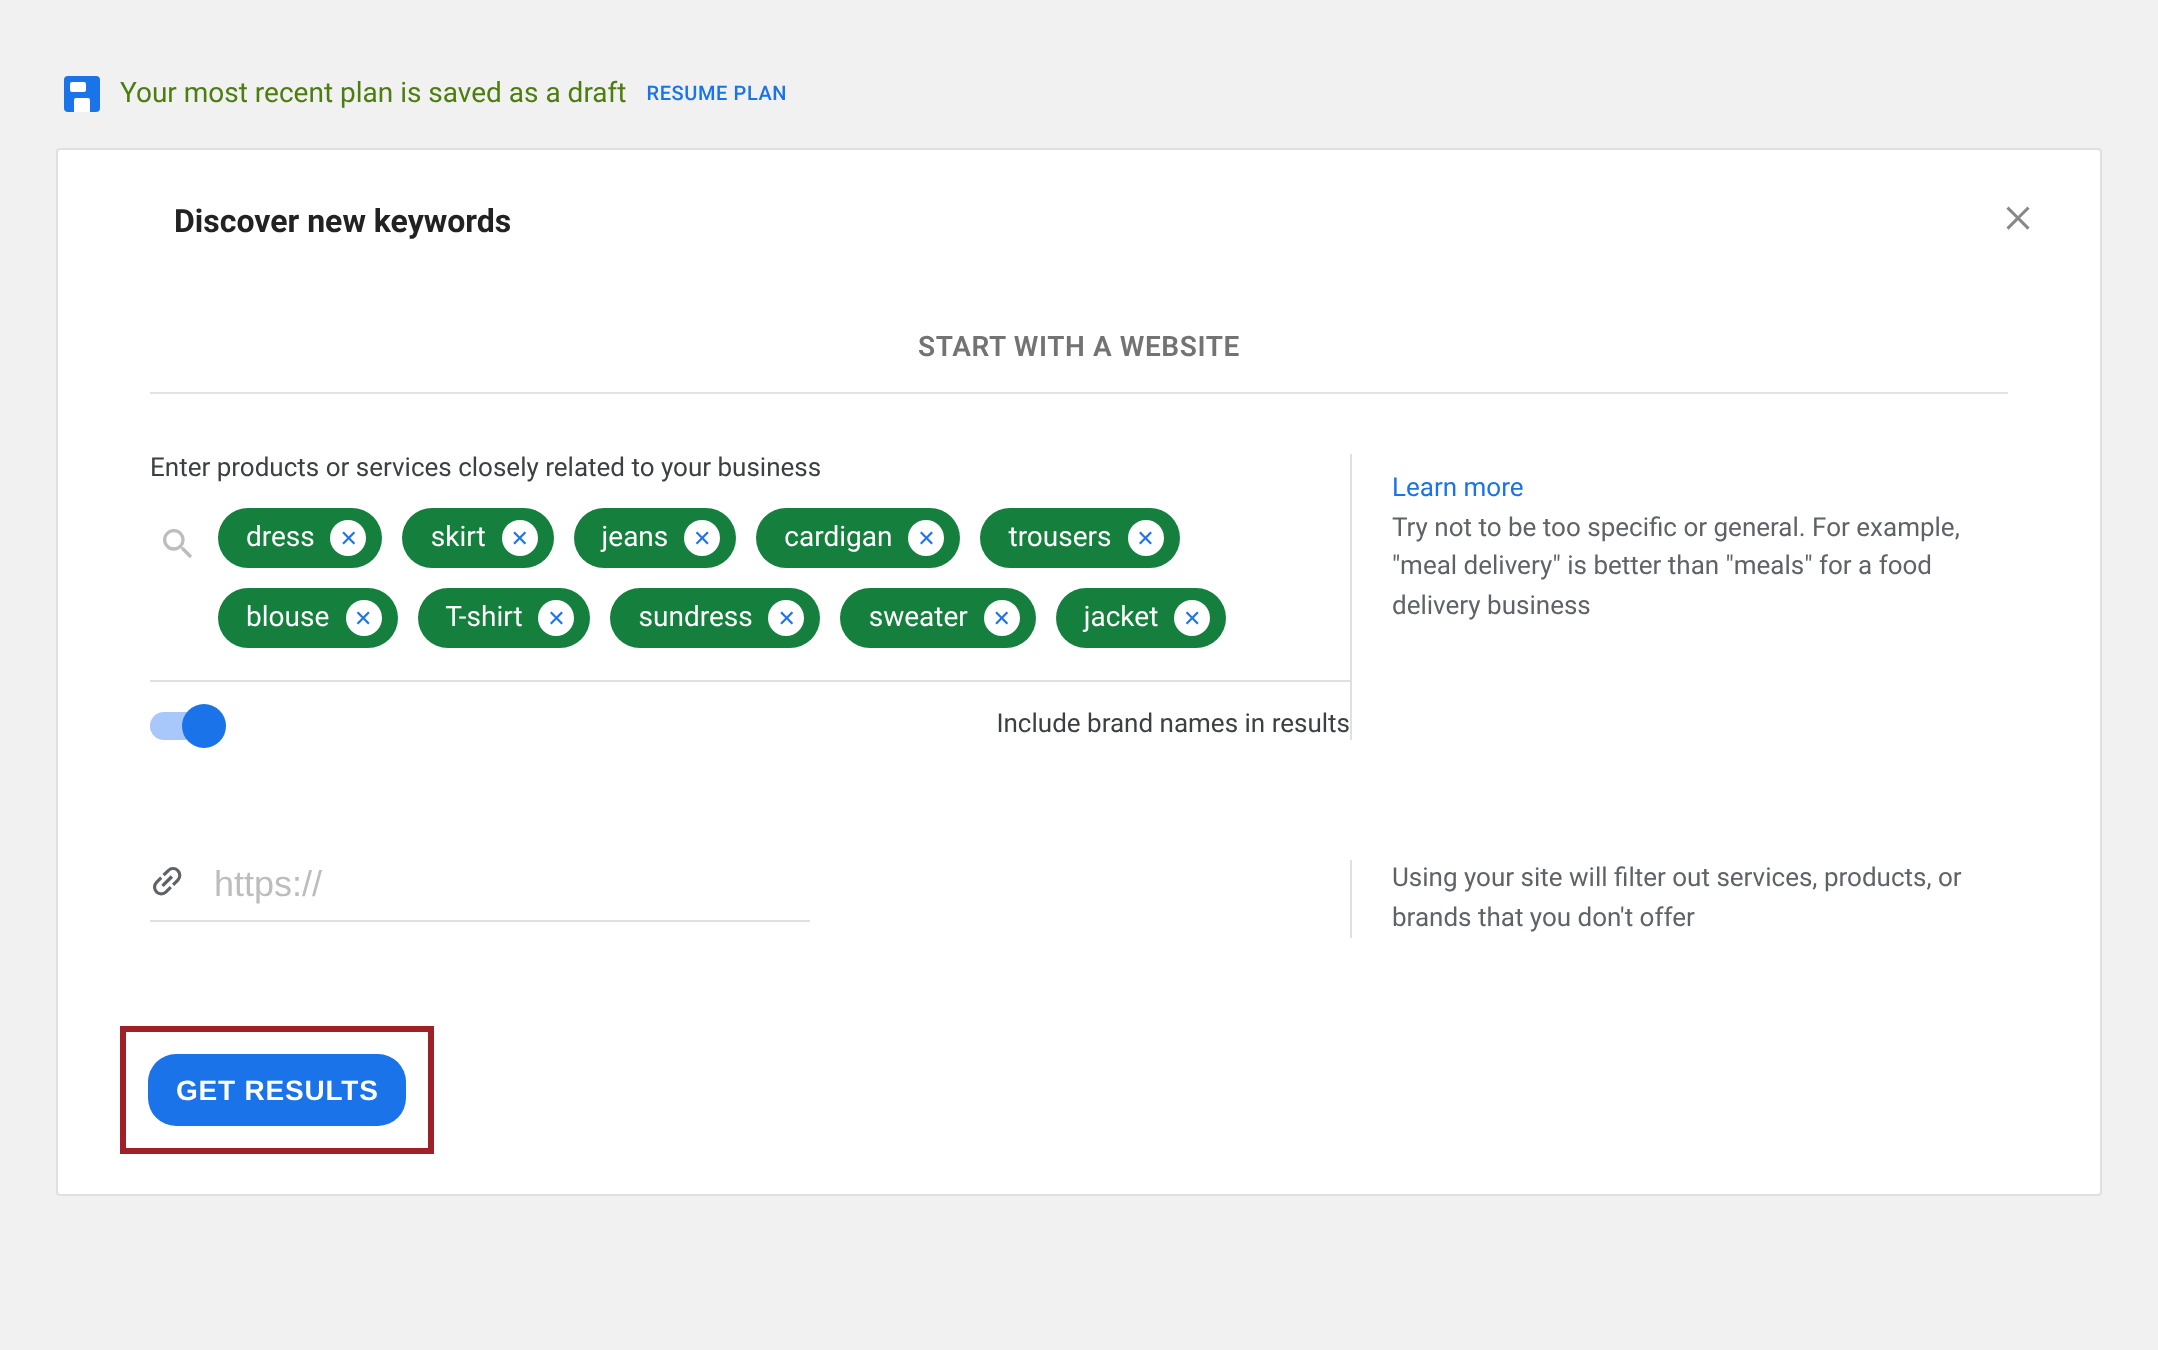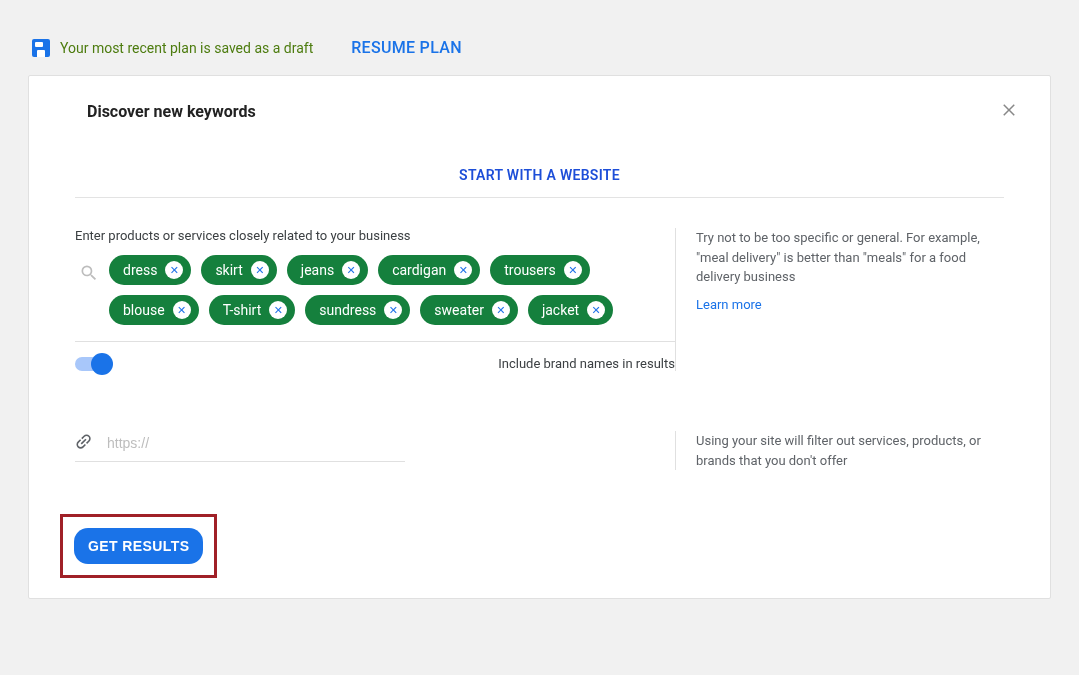--- a/index.html
+++ b/index.html
@@ -35,21 +35,21 @@
     }
     .save-icon::before {
       content: "";
       position: absolute;
       bottom: 0; left: 5px;
       width: 8px; height: 7px;
       background: #fff;
       border-radius: 1px 1px 0 0;
     }
     .draft-text { color: #4d7c0f; font-size: 14px; }
-    .resume-link { color: #1a73e8; font-size: 16px; font-weight: 500; letter-spacing: 0.3px; margin-left: 28px; }
+    .resume-link { color: #1a73e8; font-size: 10px; font-weight: 500; letter-spacing: 0.3px; }
 
     
     .card {
       background: #fff;
       margin: 0 28px;
       border: 1px solid #e0e0e0;
       border-radius: 2px;
       padding: 26px 46px 20px 46px;
       position: relative;
     }
@@ -64,21 +64,21 @@
       display: flex;
       border-bottom: 1px solid #e3e3e3;
       margin-top: 32px;
     }
     .tab {
       flex: 1;
       text-align: center;
       padding: 14px 0;
       font-size: 14px;
       font-weight: 600;
-      color: #1d4ed8;
+      color: #737373;
       letter-spacing: 0.3px;
       cursor: pointer;
     }
     .tab.active { color: #1a73e8; border-bottom: 3px solid #1a73e8; }
 
     
     .row { display: flex; margin-top: 30px; }
     .left-col { width: 600px; }
     .right-col {
       flex: 1;
@@ -155,21 +155,21 @@
     .row2 { margin-top: 60px; }
     .domain-input-row {
       display: flex; align-items: center; gap: 12px;
       border-bottom: 1px solid #e0e0e0;
       padding-bottom: 6px;
       width: 330px;
     }
     .link-icon { color: #5f6368; transform: rotate(-45deg); }
     .domain-input {
       border: none; outline: none;
-      font-size: 14px; color: #000000; flex: 1;
+      font-size: 18px; color: #000000; flex: 1;
     }
     .domain-input::placeholder { color: #bdbdbd; }
 
     
     .button-wrap {
       display: inline-block;
       border: 3px solid #a02027;
       padding: 11px;
       margin-top: 44px;
       margin-left: -15px;
@@ -258,22 +258,22 @@
               <span class="chip-x">✕</span>
             </span>
           </div>
       </div>
       <div class="toggle-row">
         <div class="toggle"></div>
         <span class="toggle-label">Include brand names in results</span>
       </div>
     </div>
     <div class="right-col">
+      <div style="margin-top:8px;"><a class="learn-more">Learn more</a></div>
       <div>Try not to be too specific or general. For example, "meal delivery" is better than "meals" for a food delivery business</div>
-      <div style="margin-top:8px;"><a class="learn-more">Learn more</a></div>
     </div>
   </div>
 
   <div class="row row2">
     <div class="left-col">
       <div class="domain-input-row">
         <span class="link-icon">
           <svg width="20" height="20" viewBox="0 0 24 24">
               <path fill="currentColor" d="M3.9 12c0-1.71 1.39-3.1 3.1-3.1h4V7H7a5 5 0 0 0 0 10h4v-1.9H7c-1.71 0-3.1-1.39-3.1-3.1zM8 13h8v-2H8v2zm9-6h-4v1.9h4c1.71 0 3.1 1.39 3.1 3.1s-1.39 3.1-3.1 3.1h-4V17h4a5 5 0 0 0 0-10z"></path>
             </svg>

